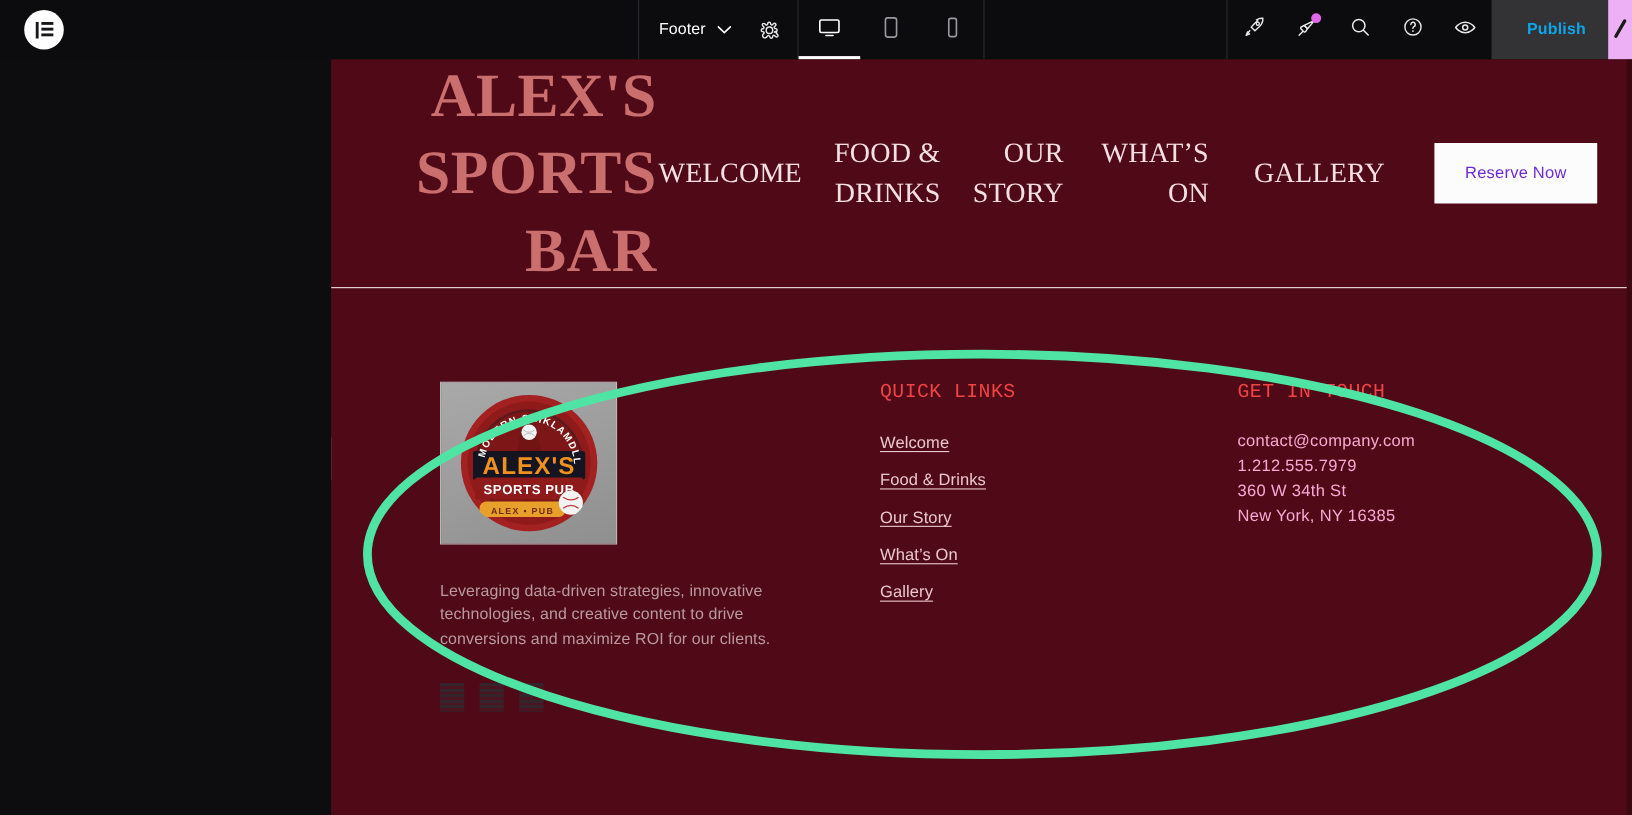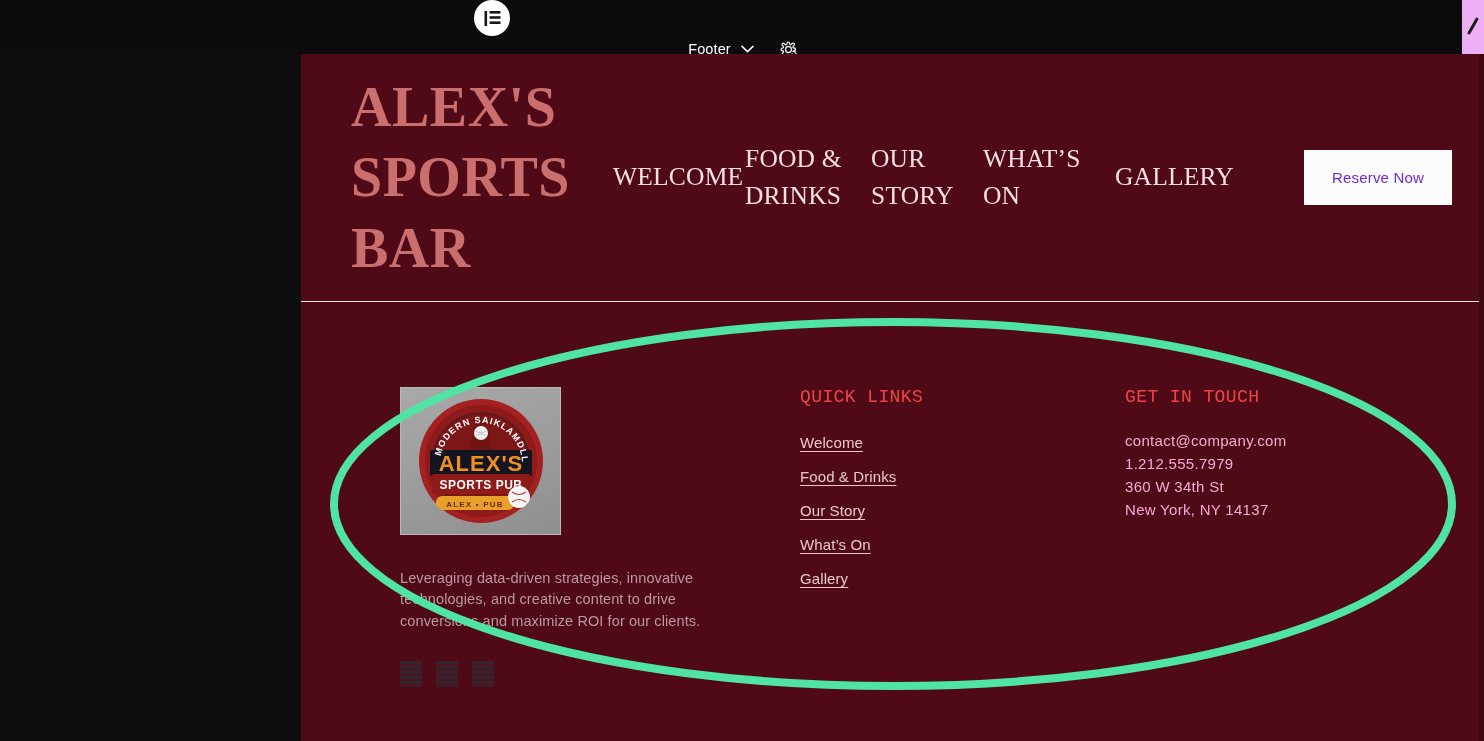--- a/index.html
+++ b/index.html
@@ -7,21 +7,21 @@
     width: 1484px; height: 741px;
     background: #1a1a1a;
     font-family: "Liberation Sans", sans-serif;
     overflow: hidden;
   }
   #app { position: relative; width: 1484px; height: 741px; background: #0d0d0f; }
 
   
   .topbar {
     position: absolute; left: 0; top: 0; width: 1484px; height: 54px;
-    background: #0c0c0e; display: flex; align-items: center; flex-direction: column;
+    background: #0c0c0e; display: flex; align-items: center;
   }
   .topbar-left { width: 580px; height: 54px; display: flex; align-items: center; padding-left: 22px; }
   .el-logo {
     width: 36px; height: 36px; border-radius: 50%; background: #ffffff;
     display: flex; align-items: center; justify-content: center;
   }
   .el-logo svg { display: block; }
 
   .tb-sep { width: 1px; height: 54px; background: #2a2a2e; }
 
@@ -95,23 +95,24 @@
     position: absolute; left: 301px; top: 54px; width: 1178px; height: 687px;
     background: #500a17; overflow: hidden;
   }
   .canvas-edge {
     position: absolute; left: 1479px; top: 54px; width: 5px; height: 687px;
     background: #3b0810;
   }
 
   
   .site-header {
-    position: relative; height: 248px; width: 1178px;
-    display: flex; align-items: center; padding: 0 0 0 50px;
+    position: relative; height: 208px; width: 1178px;
+    display: flex; align-items: center; padding: 0 0 0 34px;
     border-bottom: 1px solid #f0e2e4;
+    text-align: right;
   }
   .brand {
     width: 262px; flex: 0 0 262px;
     font-family: "Liberation Serif", serif;
     font-size: 56px; font-weight: 700; line-height: 1.26;
     color: #cb6e6e; letter-spacing: .5px;
   }
   .nav {
     flex: 1 1 auto; display: flex; align-items: center;
   }
@@ -383,21 +384,21 @@
           <a class="f-link" href="#">Gallery</a>
         </div>
       </div>
 
       <div class="f-col f-col-touch">
         <div class="f-head">GET IN TOUCH</div>
         <div class="f-contact">
           <span>contact@company.com</span>
           <span>1.212.555.7979</span>
           <span>360 W 34th St</span>
-          <span>New York, NY 14137</span>
+          <span>New York, NY 16385</span>
         </div>
       </div>
     </div>
   </div>
 
   <div class="canvas-edge"></div>
 
   <svg class="annot" viewBox="0 0 1484 741">
     <ellipse cx="893" cy="504" rx="559" ry="182" fill="none" stroke="#4fe4a4" stroke-width="8"></ellipse>
   </svg>

